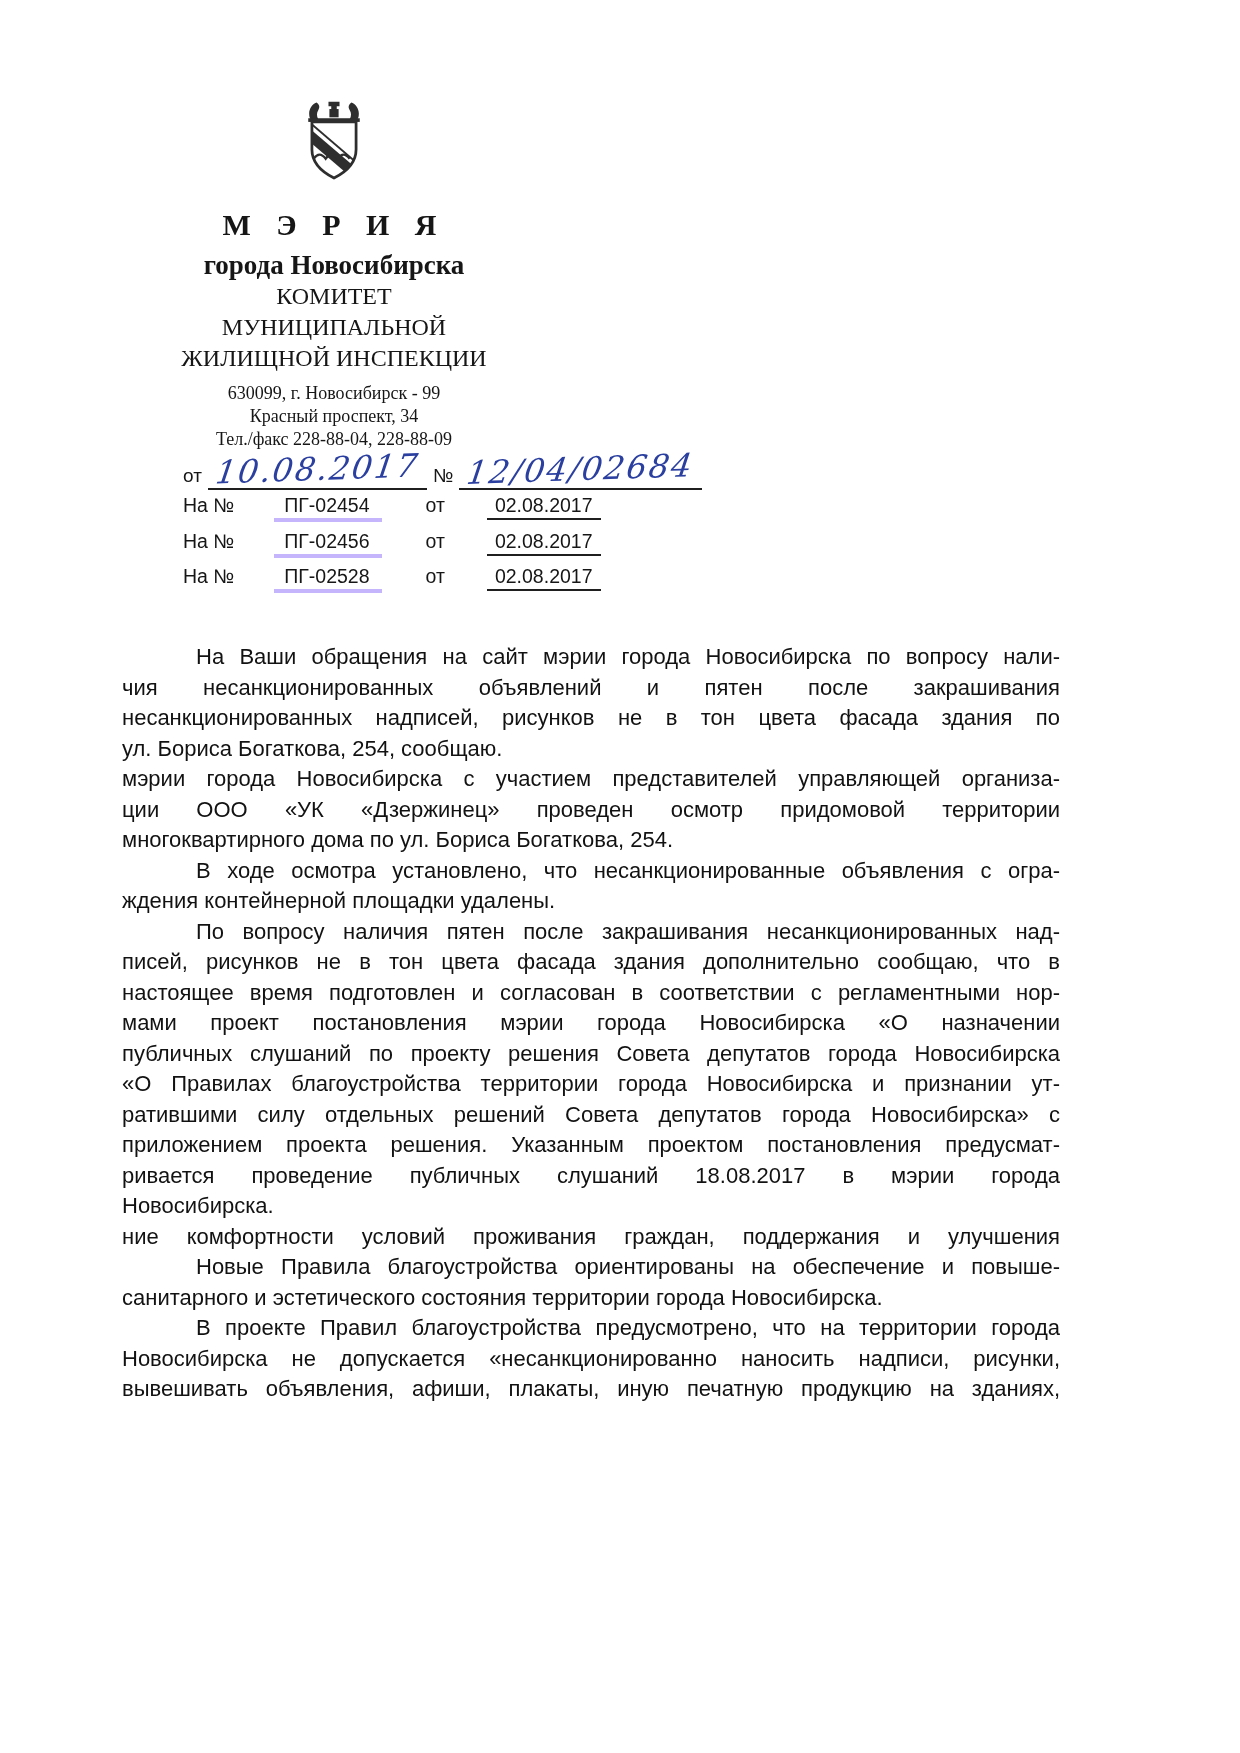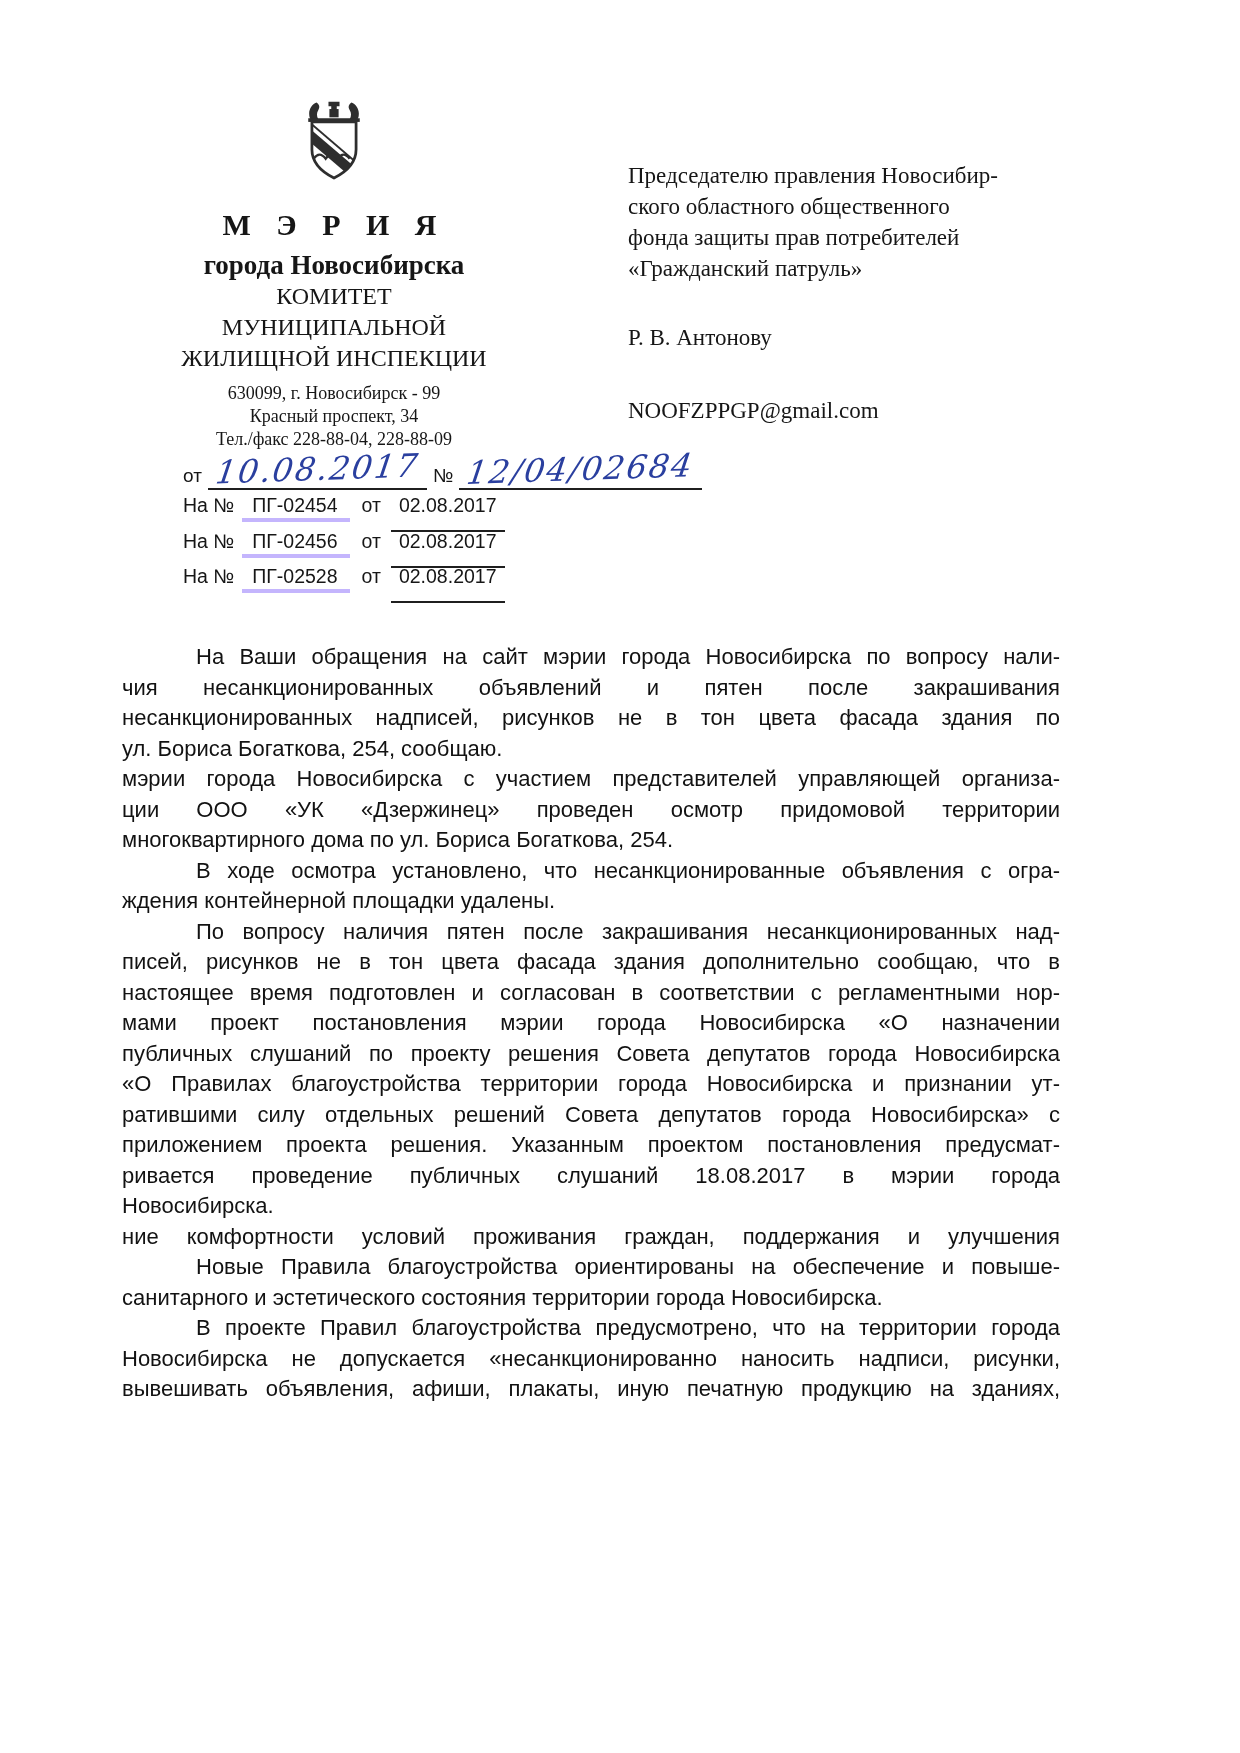--- a/index.html
+++ b/index.html
@@ -44,24 +44,24 @@
     font-family:"DejaVu Serif", serif; font-style:italic;
     color:#2a3f9f; font-size:32px; letter-spacing:2px;
     display:inline-block; transform:rotate(-2deg) skewX(-10deg);
   }
 
   
   .incoming{
     position:absolute; left:183px; top:494px;
     font-family:"Liberation Sans", sans-serif; font-size:19.5px;
   }
-  .inc-row{ display:flex; align-items:baseline; height:35.5px; }
+  .inc-row{ display:flex; align-items:baseline; height:35.5px;gap:32px; }
   .inc-num{ border-bottom:4px solid #c4b5fd; padding:0 12px 1px 10px; margin-left:8px; }
   .inc-from{ margin-left:12px; }
-  .inc-date{ border-bottom:2px solid #1f1f1f; padding:0 8px 13px 8px; margin-left:10px; }
+  .inc-date{ border-bottom:2px solid #1f1f1f; padding:0 8px 1px 8px; margin-left:10px; }
 
   
   .body-block{
     position:absolute; left:122px; top:642px; width:938px;
     font-family:Liberation Sans, sans-serif; font-size:22px; color:#121212;
   }
   .line{
     line-height:30.5px;
     text-align:justify;
     text-align-last:justify;
@@ -98,28 +98,20 @@
     <div class="org-name1">М Э Р И Я</div>
     <div class="org-name2">города Новосибирска</div>
     <div class="org-dept">КОМИТЕТ</div>
     <div class="org-dept">МУНИЦИПАЛЬНОЙ</div>
     <div class="org-dept">ЖИЛИЩНОЙ ИНСПЕКЦИИ</div>
     <div class="org-addr first">630099, г. Новосибирск - 99</div>
     <div class="org-addr">Красный проспект, 34</div>
     <div class="org-addr">Тел./факс 228-88-04, 228-88-09</div>
   </div>
 
-  <div class="addressee">
-    <div>Председателю правления Новосибир-</div>
-    <div>ского областного общественного</div>
-    <div>фонда защиты прав потребителей</div>
-    <div>«Гражданский патруль»</div>
-    <div class="name">Р. В. Антонову</div>
-    <div class="email">NOOFZPPGP@gmail.com</div>
-  </div>
 
   <div class="outgoing">
     <span class="lbl">от</span>
     <span class="hw-wrap date"><span class="hw">10.08.2017</span></span>
     <span class="lbl">№</span>
     <span class="hw-wrap num"><span class="hw">12/04/02684</span></span>
   </div>
 
   <div class="incoming">
 

